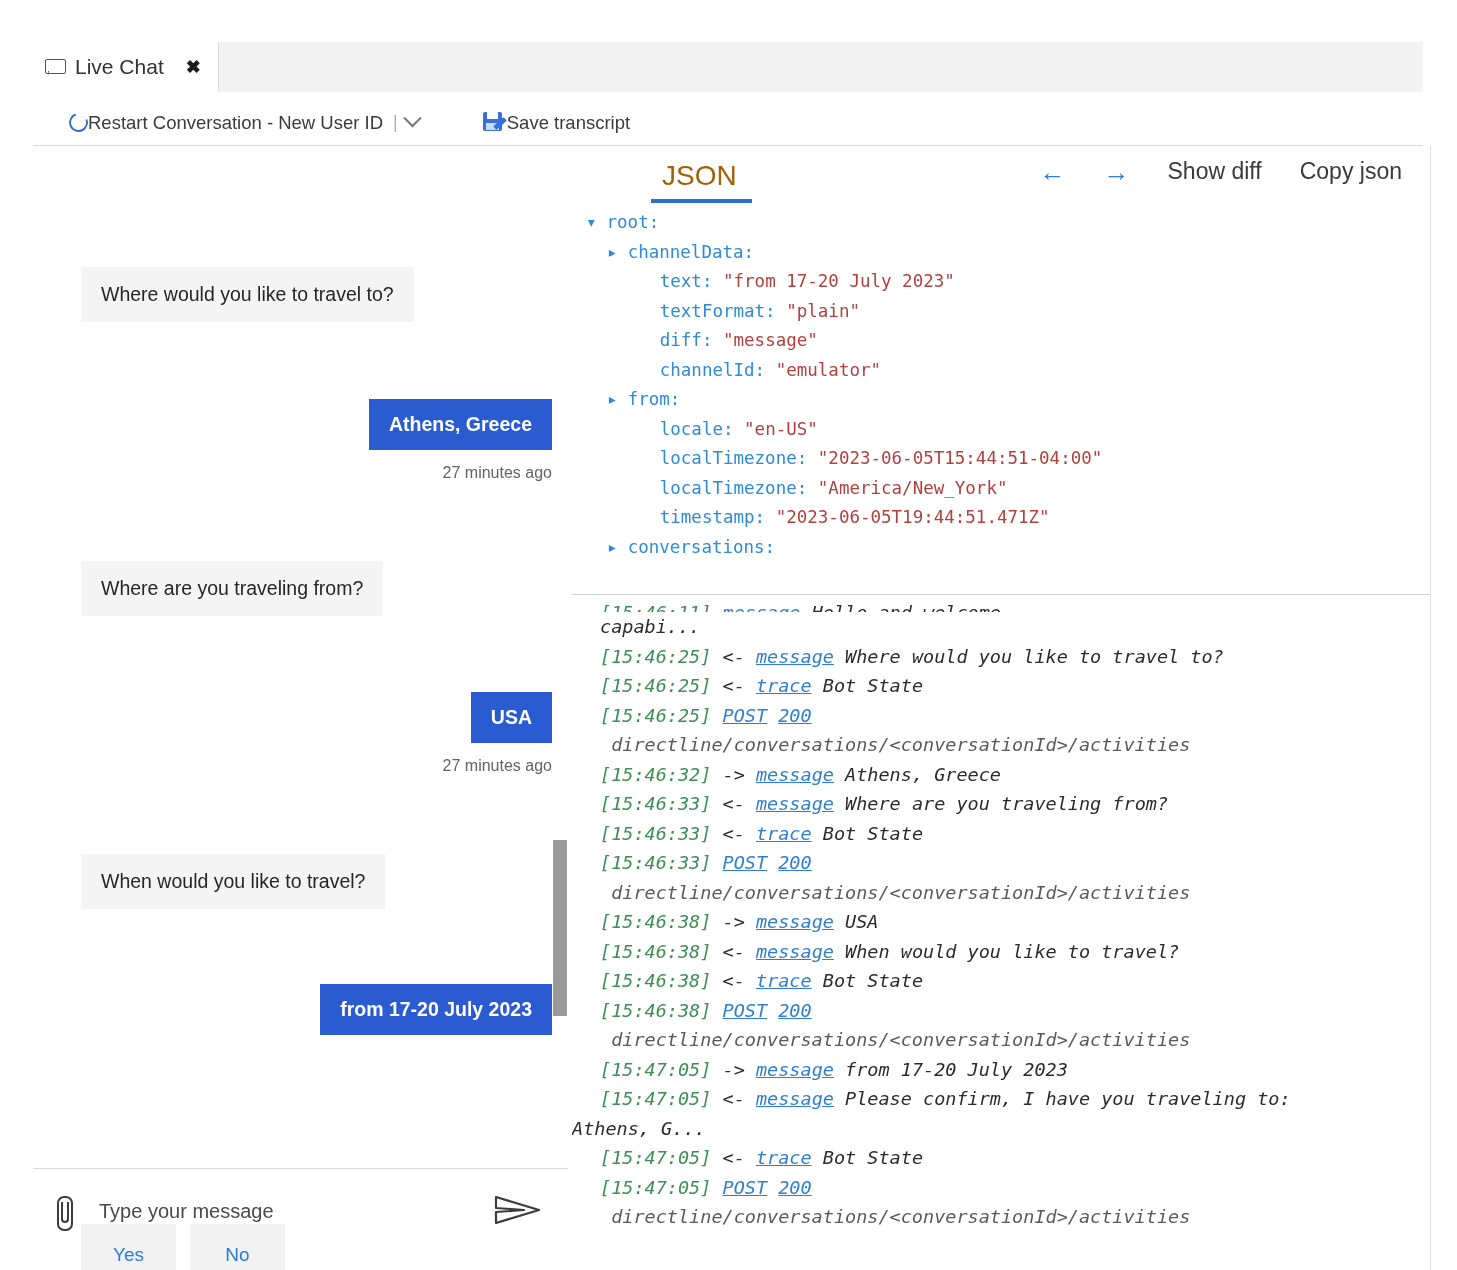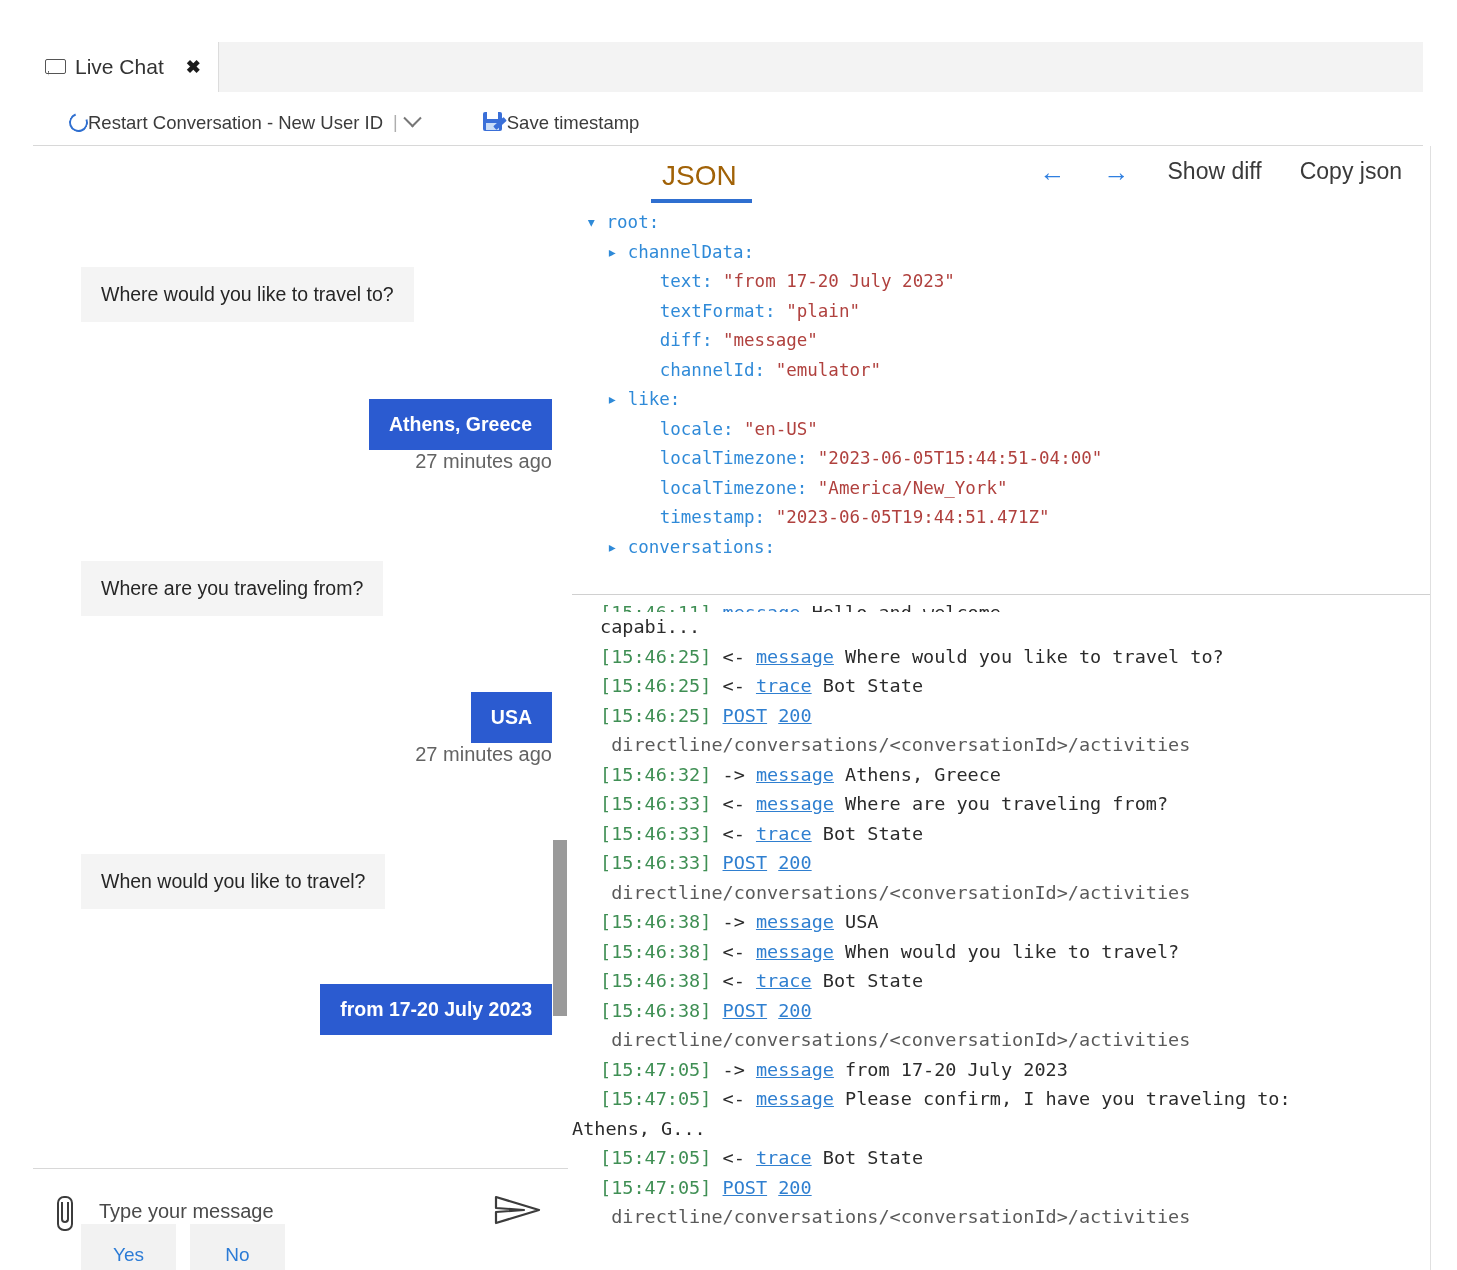--- a/index.html
+++ b/index.html
@@ -116,22 +116,22 @@
     white-space: nowrap;
   }
   .bubble-user {
     background: #2b5bd0;
     color: #ffffff; font-size: 19.5px; font-weight: 600;
     padding: 13px 20px 14px 20px;
     line-height: 1.25;
     white-space: nowrap;
   }
   .ts {
-    font-size: 20px; color: #636363;
-    text-align: right; margin-top: 0;
+    font-size: 16px; color: #636363;
+    text-align: right; margin-top: 14px;
     white-space: nowrap;
   }
   .sugg-wrap { position: absolute; left: 48px; top: 1078px; display: flex; gap: 14px; }
   .sugg {
     width: 95px; height: 62px;
     background: #f2f2f2; color: #2b7bd6;
     font-size: 19px;
     display: flex; align-items: center; justify-content: center;
     cursor: pointer;
   }
@@ -220,20 +220,21 @@
   }
 
   .log-body {
     position: absolute; left: 0; top: 452px;
     width: 885px; height: 672px;
     overflow: hidden;
     font-family: "DejaVu Sans Mono", monospace;
     font-size: 18.5px;
     line-height: 29.5px;
     color: #2b2b2b;
+    font-style: italic;
   }
   .logline { white-space: pre; padding-left: 28px; }
   .logline.clip { height: 14px; overflow: hidden; padding-left: 28px; }
   .lt { color: #3f8f54; }
   .lk { color: #2f7fd0; text-decoration: underline; cursor: pointer; }
   .lurl { color: #5a5a5a; }
   .rp-right-border {
     position: absolute; left: 1430px; top: 146px;
     width: 1px; height: 1124px; background: #e0e0e0;
   }
@@ -257,21 +258,21 @@
       <span class="restart-icon"></span>
       <span class="tb-text">Restart Conversation - New User ID</span>
     </div>
     <span class="tb-sep">|</span>
     <span class="chev"></span>
     <div class="tb-item tb-save">
       <span class="save-icon">
         <span class="disk"></span>
           <span class="pen"></span>
       </span>
-      <span class="tb-text">Save timestamp</span>
+      <span class="tb-text">Save transcript</span>
     </div>
   </div>
   <div class="toolbar-divider"></div>
 
   <div class="chatpane">
     <div class="transcript">
 
       <div class="row" style="left:48px; top:121px;">
         <div class="bubble-bot">Where would you like to travel to?</div>
       </div>
@@ -341,21 +342,21 @@
       </div>
     </div>
 
     <div class="json-body" id="json-body">
         <div class="jline"><span class="jcar">▾</span> <span class="jkey">root:</span></div>
         <div class="jline">  <span class="jcar">▸</span> <span class="jkey">channelData:</span></div>
         <div class="jline">       <span class="jkey">text:</span> <span class="jstr">"from 17-20 July 2023"</span></div>
         <div class="jline">       <span class="jkey">textFormat:</span> <span class="jstr">"plain"</span></div>
         <div class="jline">       <span class="jkey">diff:</span> <span class="jstr">"message"</span></div>
         <div class="jline">       <span class="jkey">channelId:</span> <span class="jstr">"emulator"</span></div>
-        <div class="jline">  <span class="jcar">▸</span> <span class="jkey">like:</span></div>
+        <div class="jline">  <span class="jcar">▸</span> <span class="jkey">from:</span></div>
         <div class="jline">       <span class="jkey">locale:</span> <span class="jstr">"en-US"</span></div>
         <div class="jline">       <span class="jkey">localTimezone:</span> <span class="jstr">"2023-06-05T15:44:51-04:00"</span></div>
         <div class="jline">       <span class="jkey">localTimezone:</span> <span class="jstr">"America/New_York"</span></div>
         <div class="jline">       <span class="jkey">timestamp:</span> <span class="jstr">"2023-06-05T19:44:51.471Z"</span></div>
         <div class="jline">  <span class="jcar">▸</span> <span class="jkey">conversations:</span></div>
       </div>
     <div class="json-divider"></div>
 
     <div class="log-body" id="log-body">
         <div class="logline clip"><span class="lt">[15:46:11]</span> <span class="lk">message</span> Hello and welcome</div>

